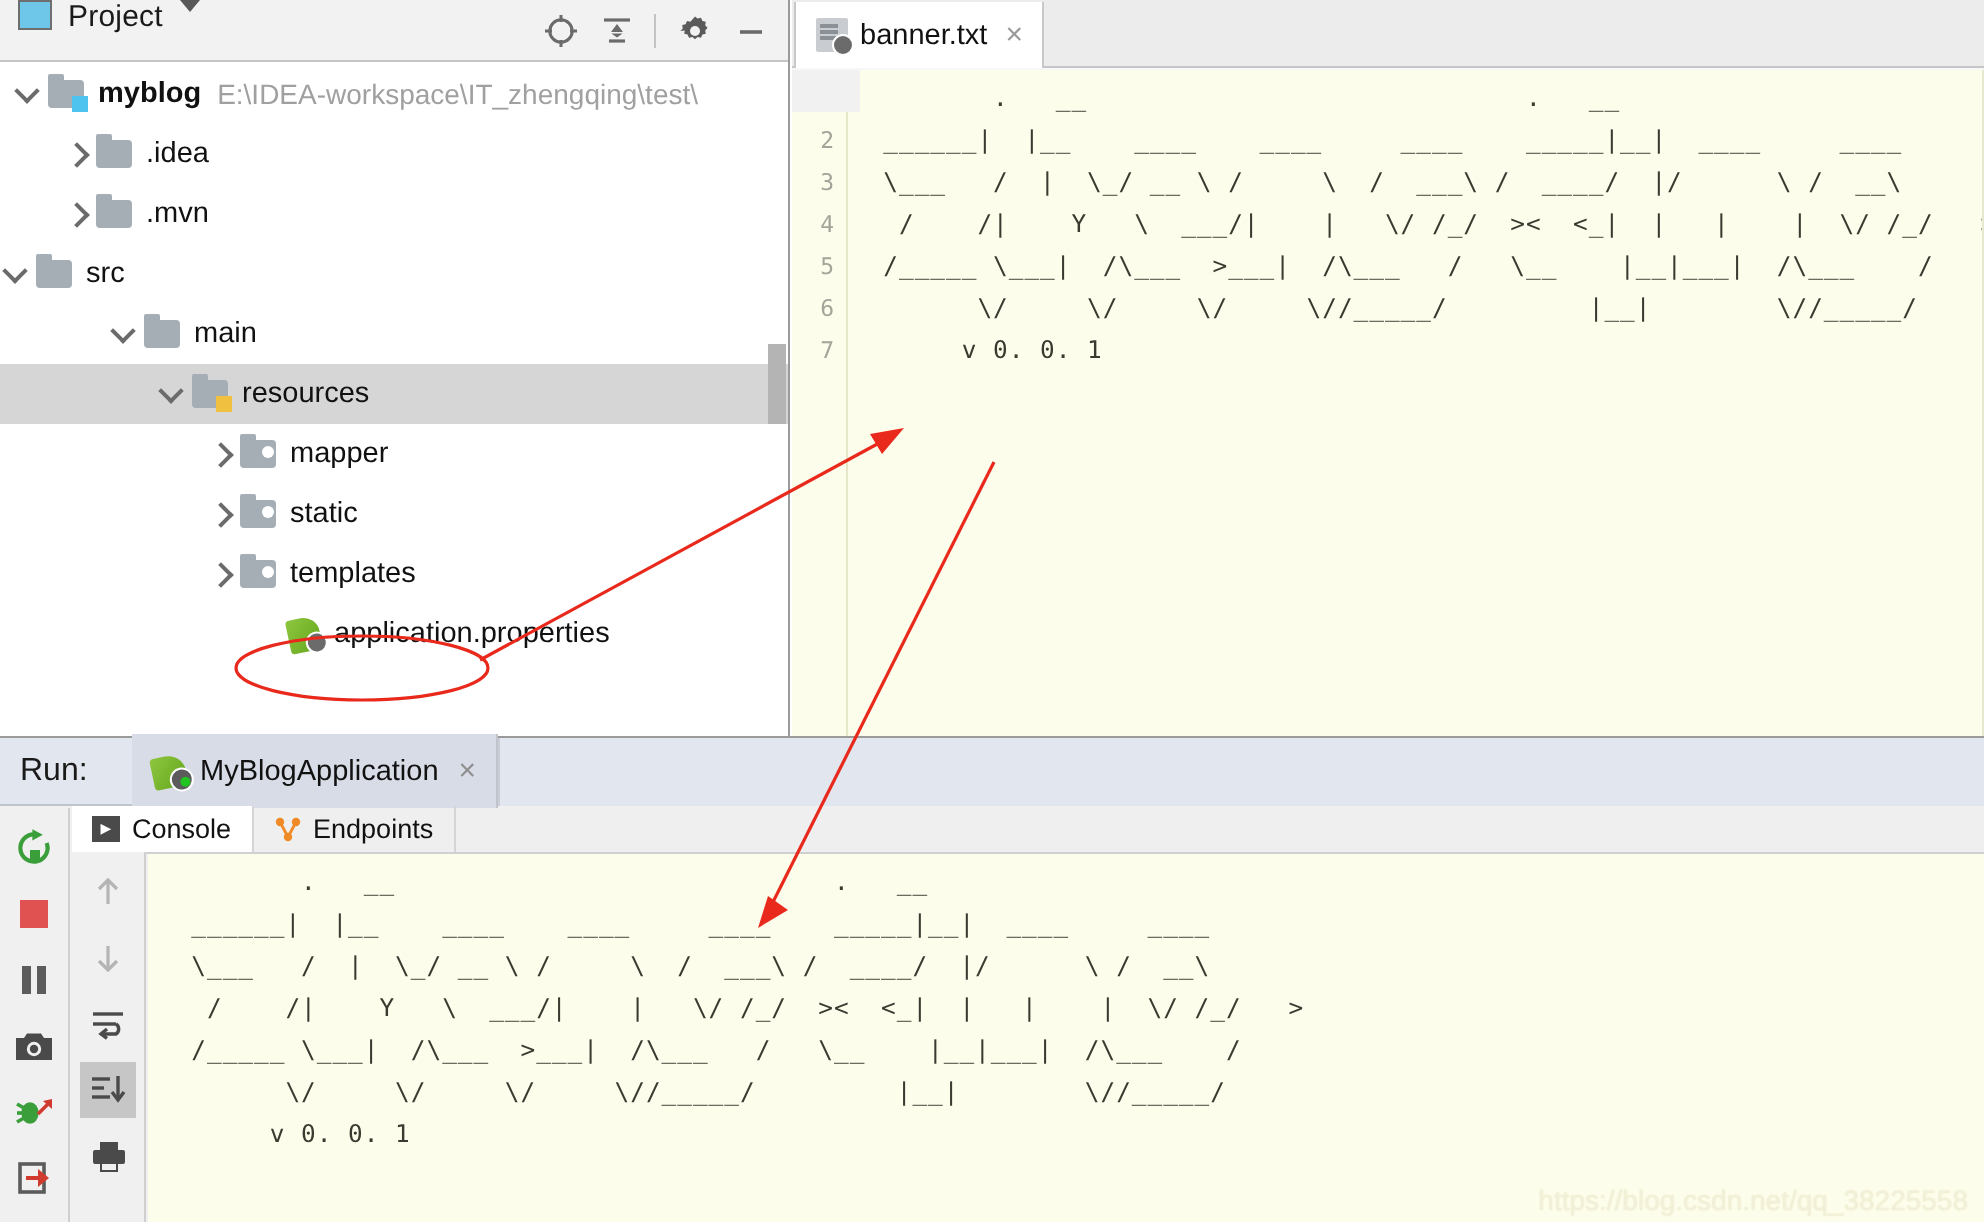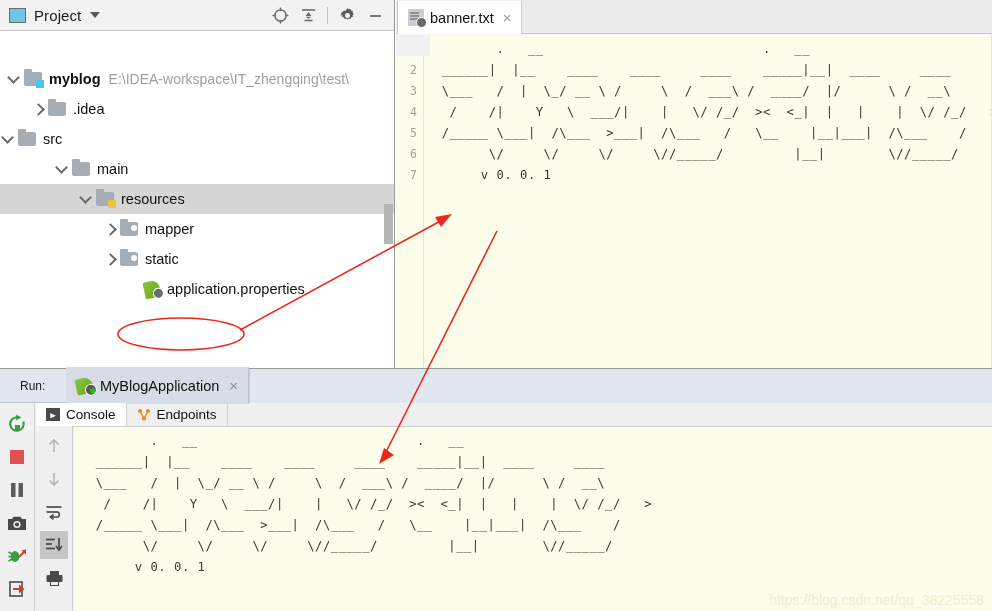--- a/index.html
+++ b/index.html
@@ -26,21 +26,21 @@
     width: 395px; height: 368px;
     background: #ffffff;
     border-right: 1px solid #9a9a9a;
   }
   #project-header {
     position: relative;
     height: 31px;
     background: #f2f2f2;
     border-bottom: 1px solid #c6c6c6;
     display: flex;
-    align-items: center;
+    align-items: flex-start;
     padding-left: 9px;
   }
   .proj-icon {
     width: 17px; height: 15px;
     border: 1.6px solid #6e6e6e;
     background: #6ec6e8;
     margin-right: 8px;
     flex: 0 0 auto;
   }
   #project-title {
@@ -73,21 +73,20 @@
     margin: 0 4px;
   }
 
   
   #tree {
     position: absolute;
     top: 32px; left: 0;
     width: 394px; height: 416px;
     overflow: hidden;
     background: #ffffff;
-    margin-top: 32px;
   }
   .row {
     position: relative;
     height: 30px;
     display: flex;
     align-items: center;
     white-space: nowrap;
   }
   .row.selected { background: #d6d6d6; }
   .arrow {
@@ -310,22 +309,22 @@
   #run-tabbar {
     position: relative;
     height: 34px;
     background: #e2e6ef;
     border-bottom: 1px solid #c0c4cc;
     display: flex;
     align-items: center;
   }
   #run-label {
     width: 66px;
-    padding-left: 20px;
-    font-size: 12px;
+    padding-left: 10px;
+    font-size: 16px;
     color: #1a1a1a;
   }
   #run-config-tab {
     height: 38px;
     display: flex;
     align-items: center;
     padding: 0 10px;
     background: #d8dce6;
     border-right: 1px solid #c0c4cc;
   }
@@ -517,20 +516,25 @@
             <span class="arrow d"></span>
             <span class="folder mod"></span>
             <span class="lbl bold">myblog</span>
             <span class="path">E:\IDEA-workspace\IT_zhengqing\test\</span>
           </div>
           <div class="row" style="padding-left: 30px;">
             <span class="arrow r"></span>
             <span class="folder"></span>
             <span class="lbl">.idea</span>
           </div>
+          <div class="row" style="padding-left: 30px;">
+            <span class="arrow r"></span>
+            <span class="folder"></span>
+            <span class="lbl">.mvn</span>
+          </div>
           <div class="row" style="">
             <span class="arrow d"></span>
             <span class="folder"></span>
             <span class="lbl">src</span>
           </div>
           <div class="row" style="padding-left: 54px;">
             <span class="arrow d"></span>
             <span class="folder"></span>
             <span class="lbl">main</span>
           </div>
@@ -541,20 +545,25 @@
           </div>
           <div class="row" style="padding-left: 102px;">
             <span class="arrow r"></span>
             <span class="folder src-pkg"></span>
             <span class="lbl">mapper</span>
           </div>
           <div class="row" style="padding-left: 102px;">
             <span class="arrow r"></span>
             <span class="folder src-pkg"></span>
             <span class="lbl">static</span>
+          </div>
+          <div class="row" style="padding-left: 102px;">
+            <span class="arrow r"></span>
+            <span class="folder src-pkg"></span>
+            <span class="lbl">templates</span>
           </div>
           <div class="row" style="padding-left: 126px;">
             <span class="arrow"></span>
             <span class="leaf-icon props"></span>
             <span class="lbl">application.properties</span>
           </div>
           <div class="row" style="padding-left: 126px;"></div>
         </div>
       <div id="tree-vscroll"></div>
       <div id="tree-hscroll">

